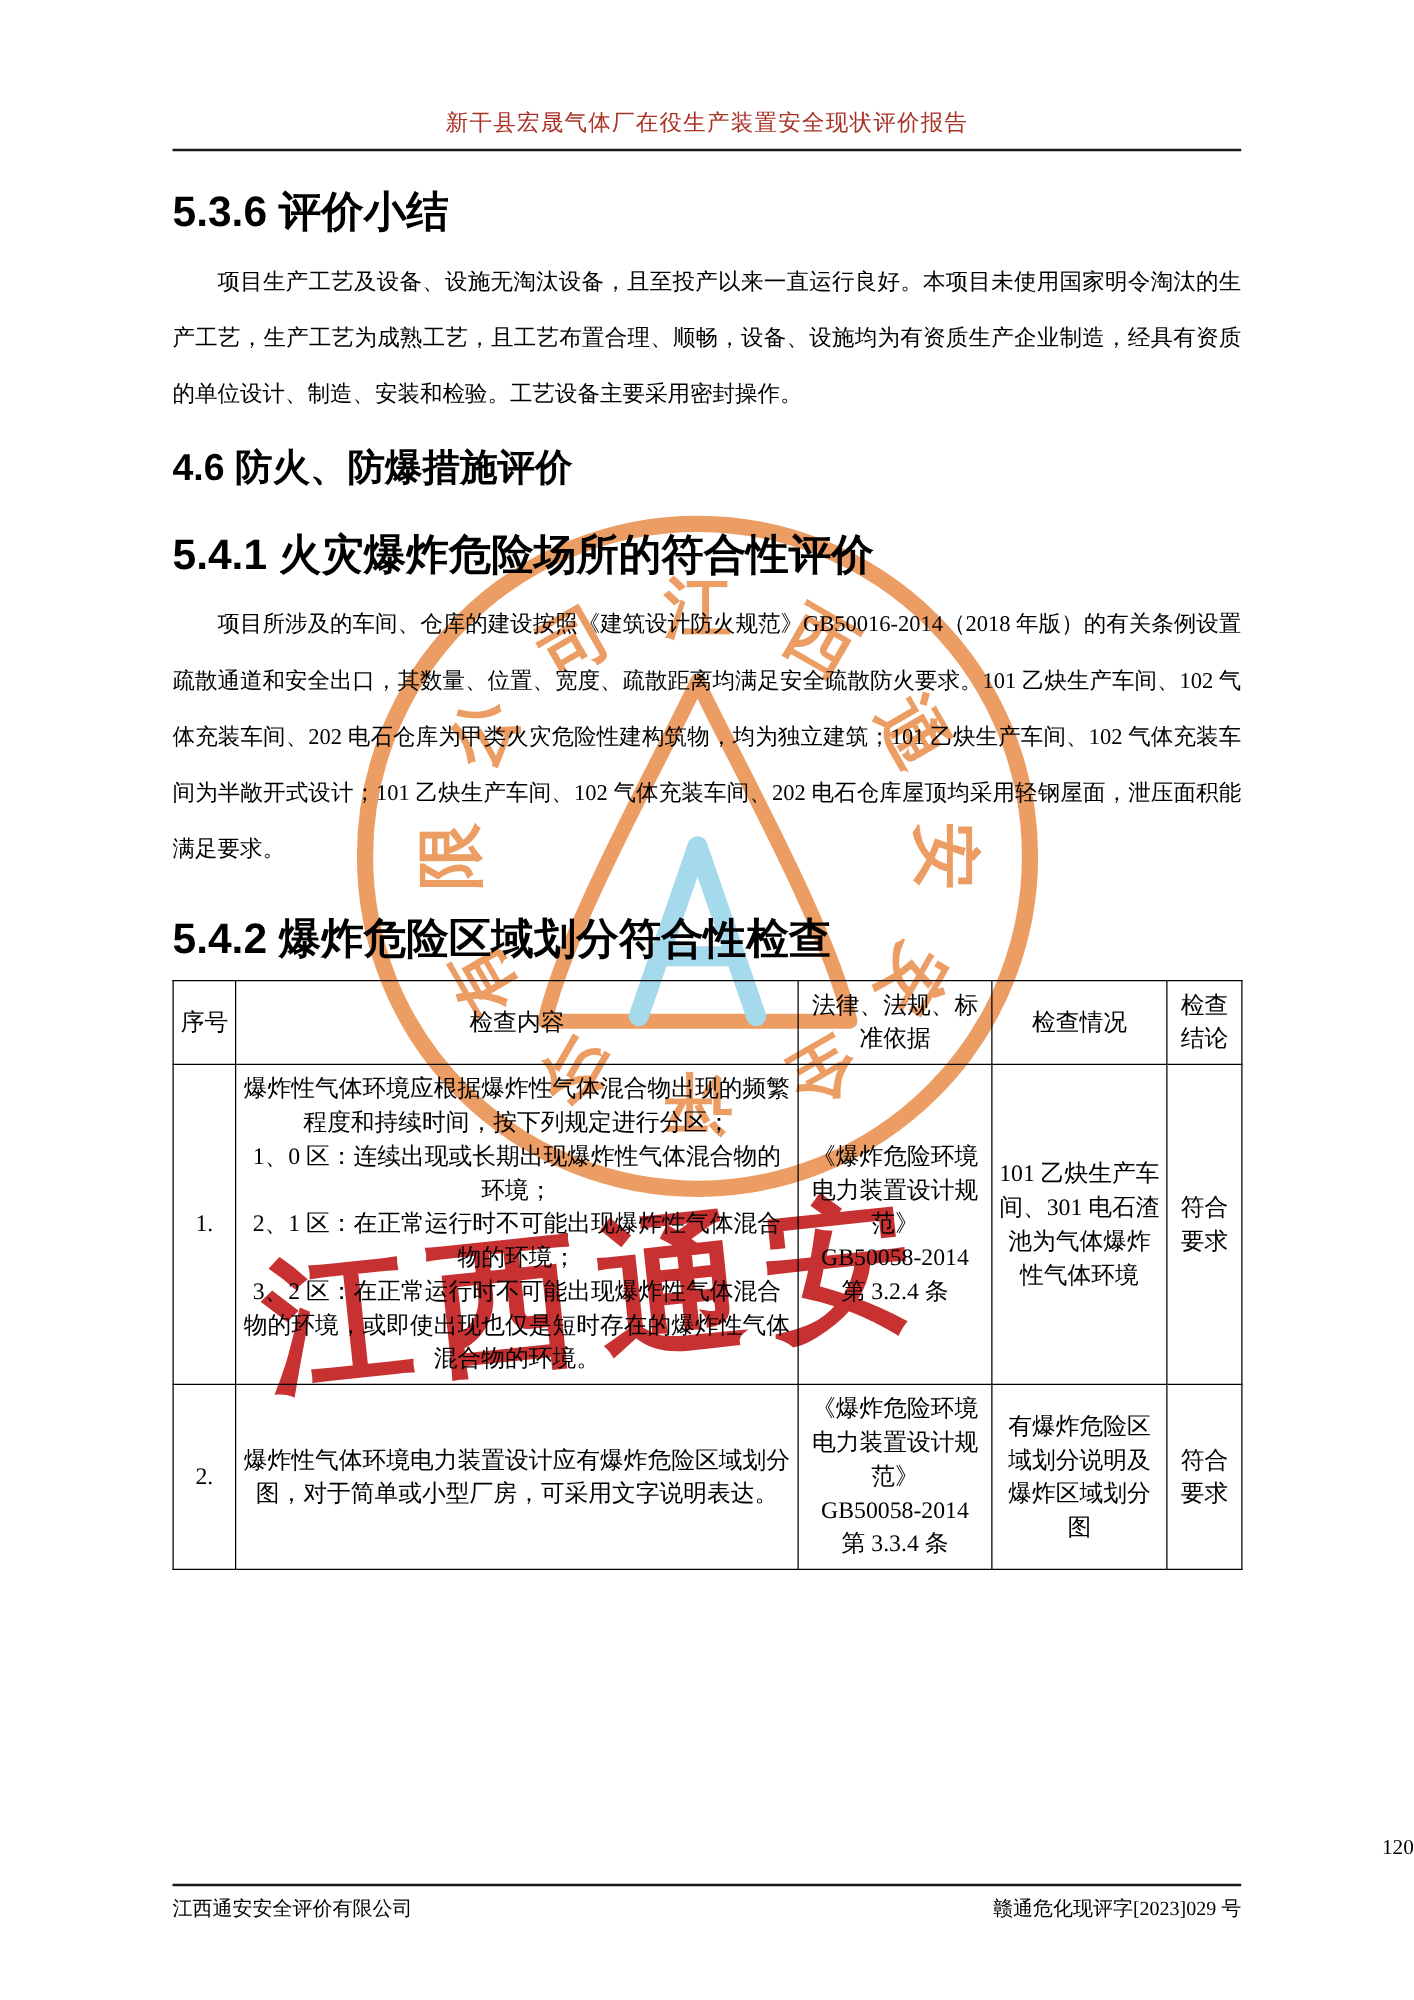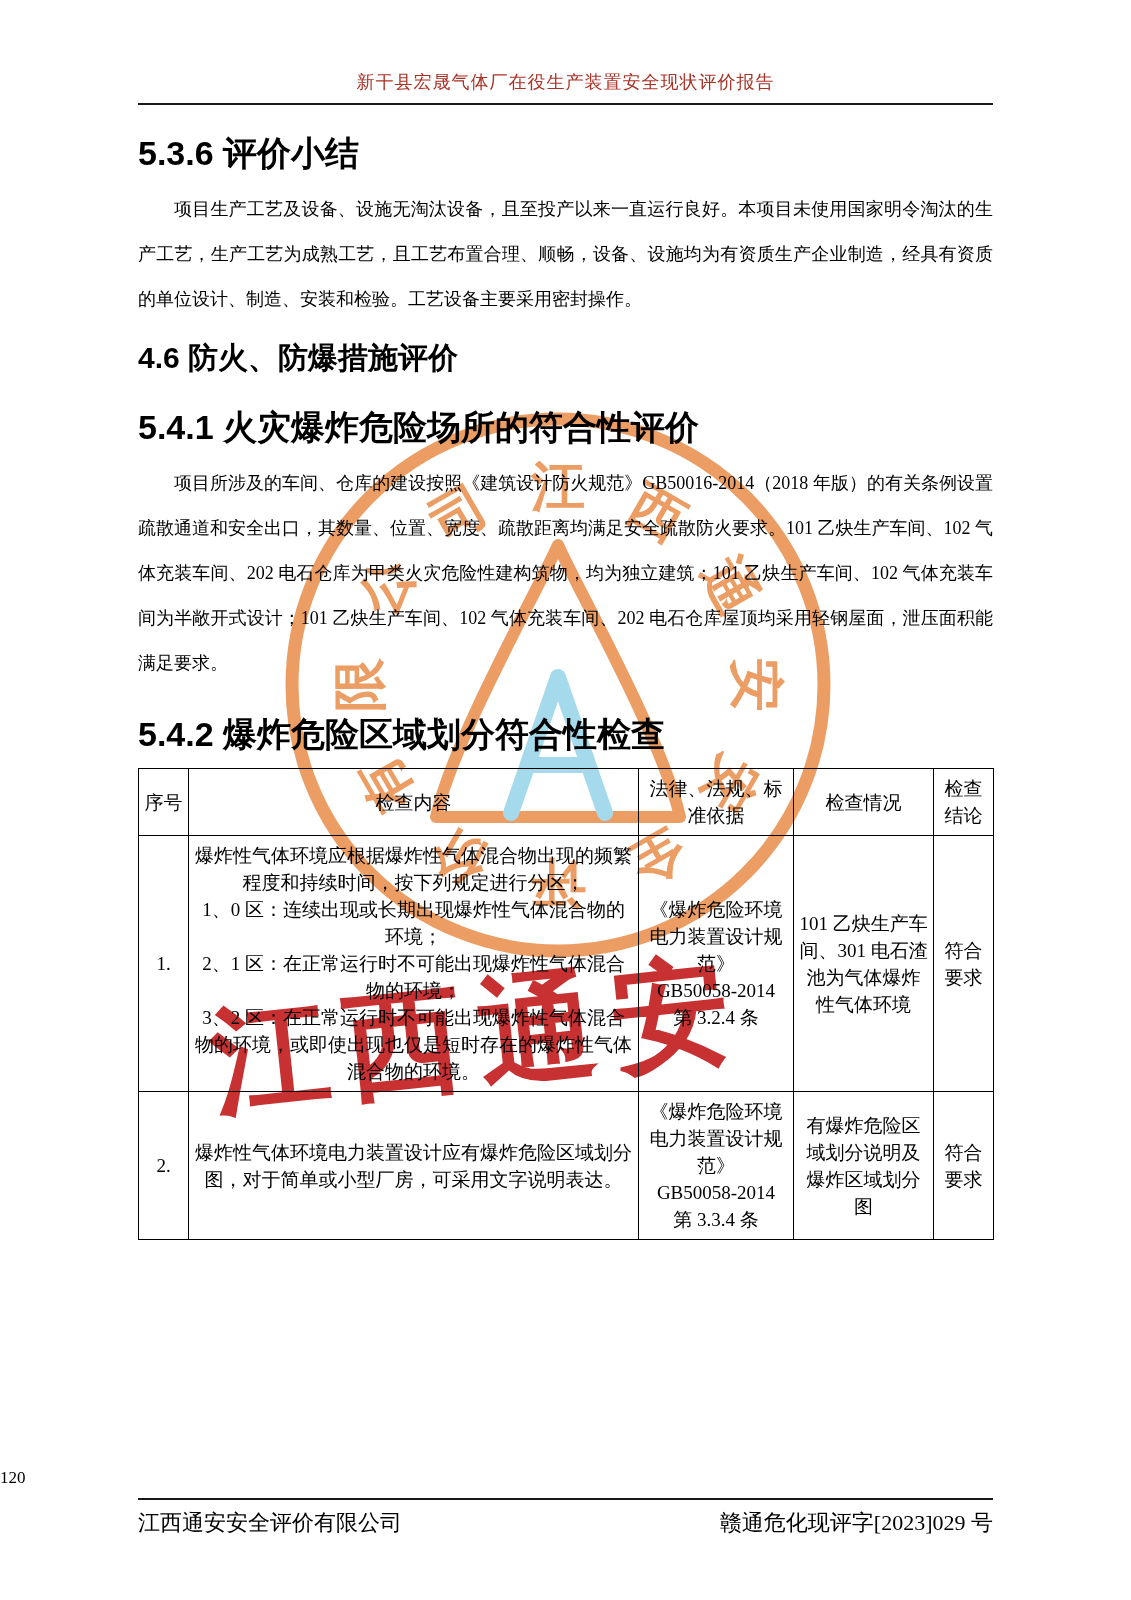--- a/index.html
+++ b/index.html
@@ -9,21 +9,21 @@
     --header-red:#a93226;
   }
   html,body{margin:0;padding:0;background:#ffffff;}
   .page{
     position:relative;width:1131px;height:1600px;background:#fff;overflow:hidden;
     color:#000;font-family:"Liberation Serif","DejaVu Serif",serif;
   }
   .content{position:absolute;left:138px;top:70px;width:855px;}
   .doc-header{
     text-align:center;font-size:18px;color:var(--header-red);
-    padding-bottom:9px;border-bottom:2px solid #1a1a1a;letter-spacing:1px;
+    padding-bottom:9px;border-bottom:2px solid #1a1a1a;letter-spacing:1px;margin-top:16px;
   }
   .h-sub{font-family:"Liberation Sans","DejaVu Sans",sans-serif;font-weight:bold;font-size:34px;margin:26px 0 10px;}
   .h-main{font-family:"Liberation Sans","DejaVu Sans",sans-serif;font-weight:bold;font-size:30px;margin:16px 0 10px;}
   .body-p{font-size:18px;line-height:45px;text-align:justify;text-indent:2em;margin:6px 0 6px;}
   .table-caption{
     text-align:center;font-size:20px;margin:16px 0 10px;
     font-family:"Liberation Sans","DejaVu Sans",sans-serif;
   }
   table.check-table{width:855px;border-collapse:collapse;table-layout:fixed;font-size:19px;line-height:27px;}
   .check-table th,.check-table td{
@@ -44,24 +44,24 @@
   .wm-seal .logo-tri{fill:none;stroke:var(--wm-orange);stroke-width:12;stroke-linejoin:round;}
   .wm-seal .logo-a{fill:none;stroke:var(--wm-blue);stroke-width:16;stroke-linecap:round;stroke-linejoin:round;}
   .wm-diagonal{
     position:absolute;left:212px;top:985px;font-size:118px;font-weight:bold;white-space:nowrap;
     font-family:"Liberation Sans","DejaVu Sans",sans-serif;color:var(--wm-red);
     letter-spacing:16px;transform:rotate(-6deg);transform-origin:left center;
     mix-blend-mode:multiply;opacity:.92;pointer-events:none;
   }
 
   
-  .page-number{position:absolute;left:0;width:100%;bottom:112px;text-align:left;font-size:17px;}
+  .page-number{position:absolute;left:0;width:100%;bottom:112px;text-align:right;font-size:17px;}
   .doc-footer{
     position:absolute;left:138px;width:855px;bottom:62px;border-top:2px solid #1a1a1a;
-    padding-top:8px;display:flex;justify-content:space-between;font-size:22px;margin-top:20px;
+    padding-top:8px;display:flex;justify-content:space-between;font-size:16px;margin-top:20px;
   }
 </style>
 </head>
 <body>
 
 <div class="page">
 
   <div class="content">
     <div class="doc-header">
       <span>新干县宏晟气体厂在役生产装置安全现状评价报告</span>

